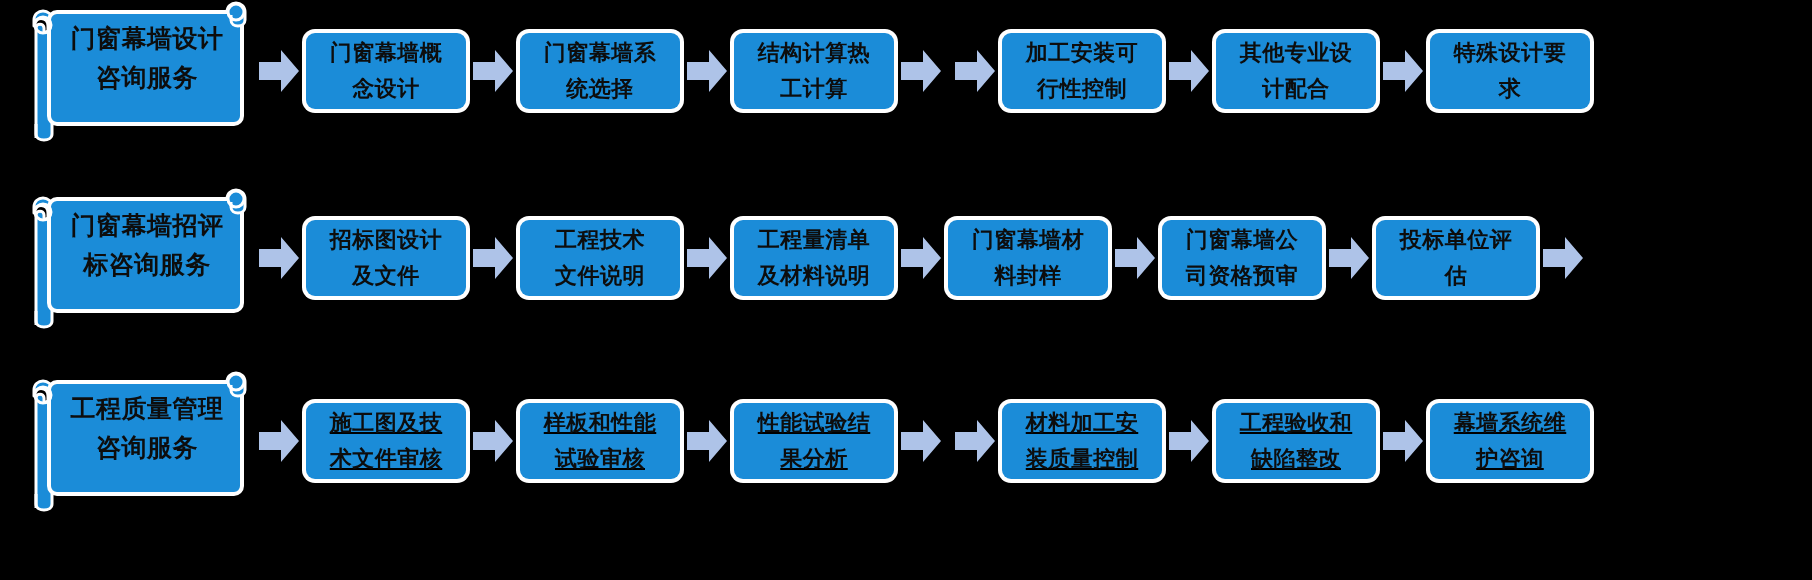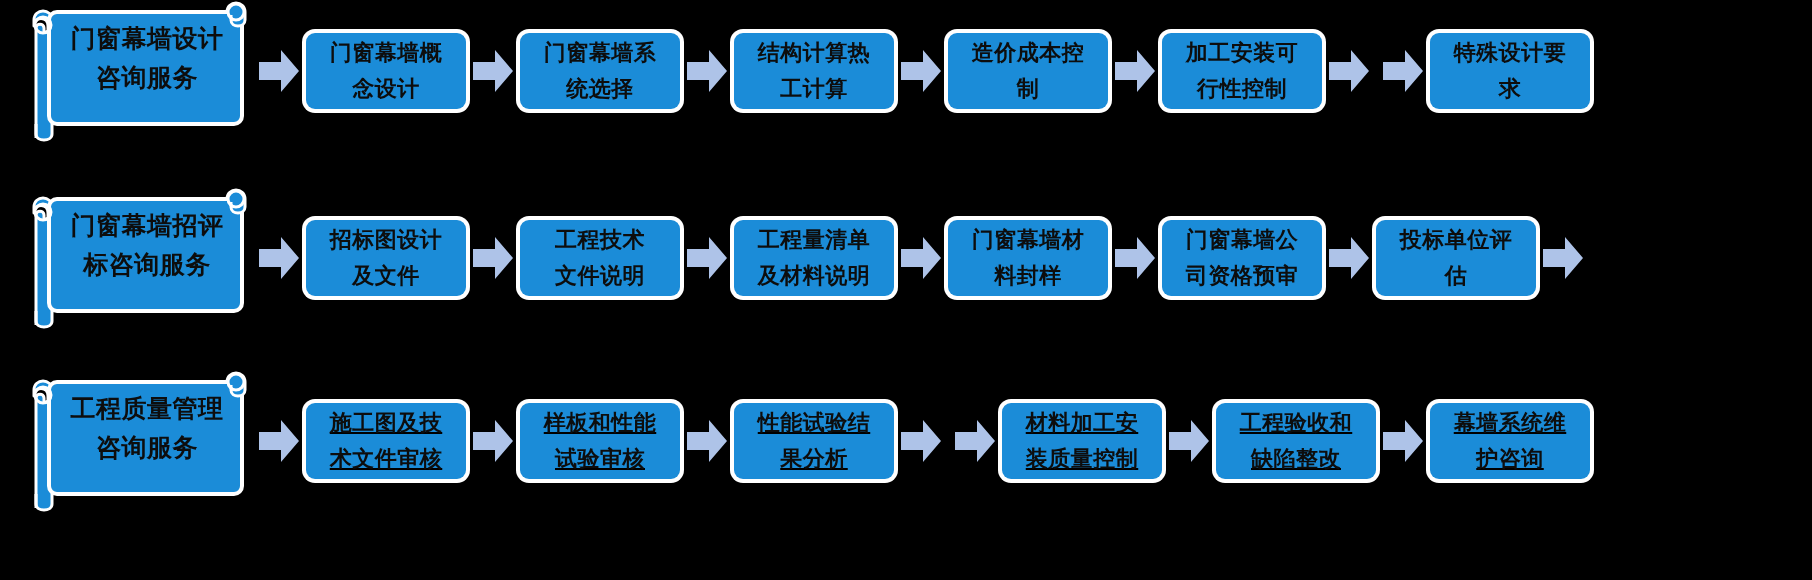--- a/index.html
+++ b/index.html
@@ -153,42 +153,42 @@
     <span>结构计算热</span>
     <span>工计算</span>
   </div>
 
   <div class="arrow">
     <svg viewBox="0 0 44 50">
       <path d="M2 16 L24 16 L24 4 L42 25 L24 46 L24 34 L2 34 Z" fill="#aec3e8"></path>
     </svg>
   </div>
 
-  <div class="node">
-    <span>造价成本控</span>
-    <span>制</span>
-  </div>
 
   <div class="arrow">
     <svg viewBox="0 0 44 50">
       <path d="M2 16 L24 16 L24 4 L42 25 L24 46 L24 34 L2 34 Z" fill="#aec3e8"></path>
     </svg>
   </div>
 
   <div class="node">
     <span>加工安装可</span>
     <span>行性控制</span>
   </div>
 
   <div class="arrow">
     <svg viewBox="0 0 44 50">
       <path d="M2 16 L24 16 L24 4 L42 25 L24 46 L24 34 L2 34 Z" fill="#aec3e8"></path>
     </svg>
   </div>
 
+  <div class="node">
+    <span>其他专业设</span>
+    <span>计配合</span>
+  </div>
 
   <div class="arrow">
     <svg viewBox="0 0 44 50">
       <path d="M2 16 L24 16 L24 4 L42 25 L24 46 L24 34 L2 34 Z" fill="#aec3e8"></path>
     </svg>
   </div>
 
   <div class="node">
     <span>特殊设计要</span>
     <span>求</span>

